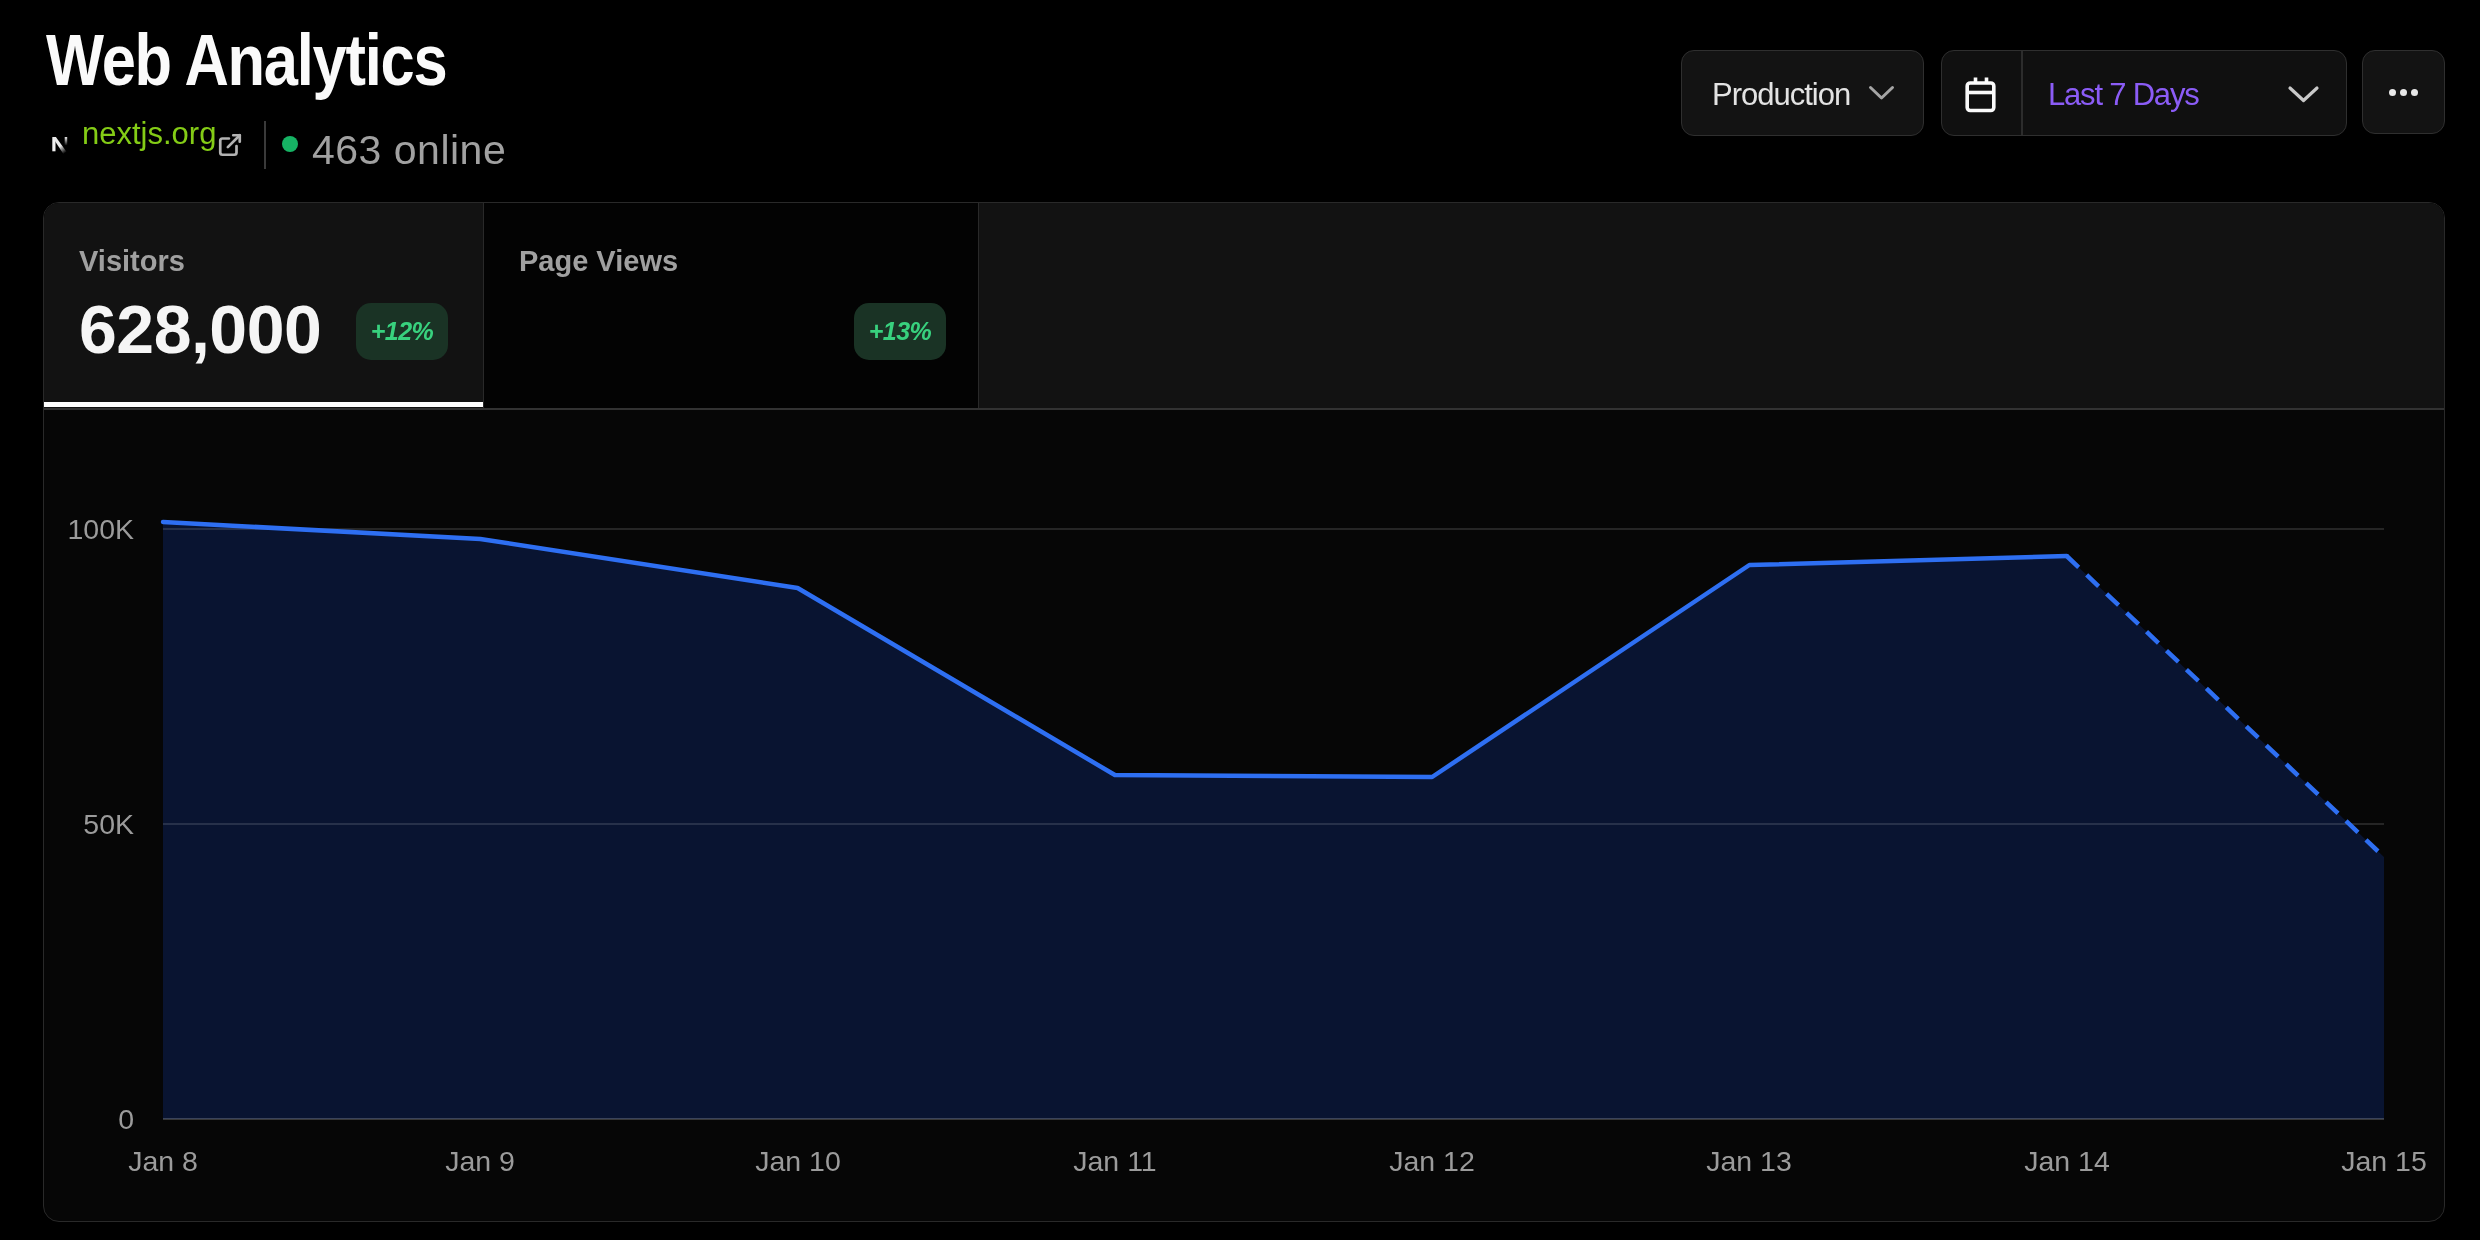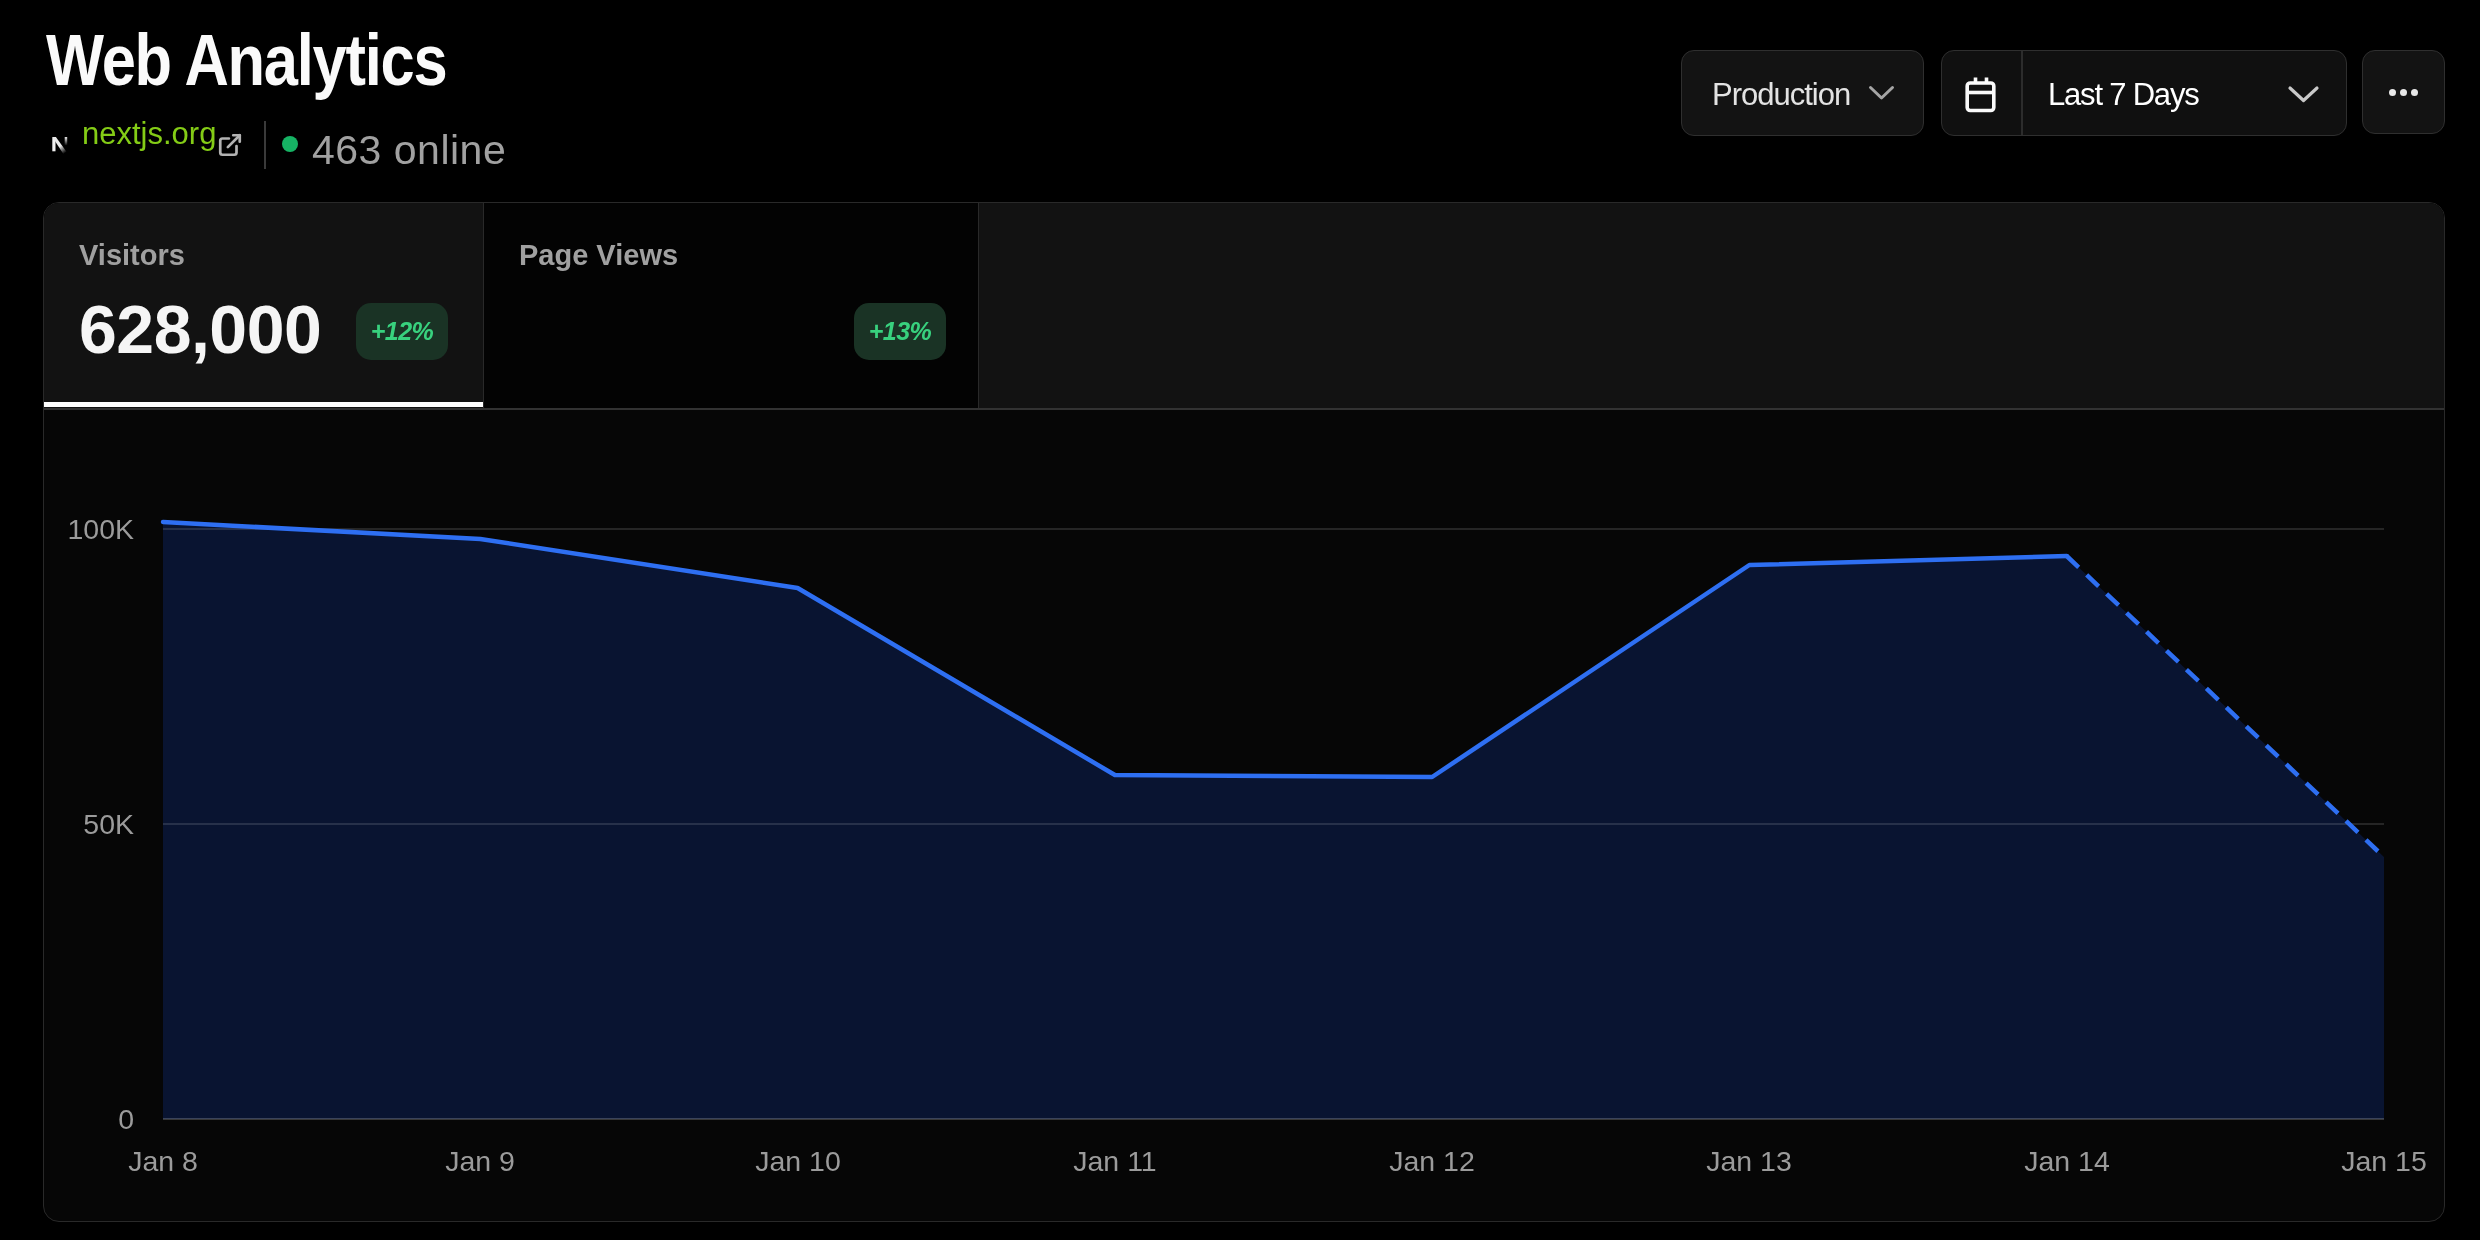--- a/index.html
+++ b/index.html
@@ -9,32 +9,32 @@
 .title { left:46px; top:23px; font-size:73px; font-weight:700; color:#fafafa; letter-spacing:-1.5px; transform:scaleX(0.842); transform-origin:0 0; }
 .domain { left:82px; top:118px; font-size:31px; color:#84cc16; }
 .vdiv { left:264px; top:121px; width:2px; height:48px; background:#3a3a3a; }
 .dot { left:282px; top:136px; width:16px; height:16px; border-radius:50%; background:#16b364; }
 .online { left:312px; top:130px; font-size:41px; color:#a1a1a1; letter-spacing:0.5px; }
 .btn { position:absolute; background:#131313; border:1.5px solid #2f2f2f; border-radius:13px; }
 .btn1 { left:1681px; top:50px; width:243px; height:86px;text-align:right; }
 .btn1 span { position:absolute; left:30px; top:28px; font-size:31px; color:#e3e3e3; line-height:1; letter-spacing:-1px; }
 .btn2 { left:1941px; top:50px; width:406px; height:86px; background:#101010; }
 .btn2 .sep { position:absolute; left:79px; top:0; bottom:0; width:1.5px; background:#2c2c2c; }
-.btn2 span { position:absolute; left:106px; top:28px; font-size:31px; color:#ffffff; line-height:1; letter-spacing:-1.2px; }
+.btn2 span { position:absolute; left:106px; top:28px; font-size:31px; color:#8b5cf6; line-height:1; letter-spacing:-1.2px; }
 .btn3 { left:2362px; top:50px; width:83px; height:84px; display:flex; align-items:center; justify-content:center; gap:4px; }
 .btn3 i { width:7px; height:7px; border-radius:50%; background:#e8e8e8; }
 .card { left:43px; top:202px; width:2402px; height:1020px; border:1.5px solid #292929; border-radius:16px; overflow:hidden; background:#060606; }
 .tabs { height:207px; display:flex; border-bottom:2px solid #323232; background:#030303; }
 .tab { position:relative; height:100%; border-right:1.5px solid #292929; }
 .t1 { width:440px; background:#121212; }
 .t2 { width:495px; }
 .t3 { width:439px; }
 .trest { flex:1; background:#121212; border-right:none; }
 .t1::after { content:""; position:absolute; left:0; right:0; bottom:1.5px; height:4.5px; background:#fff; }
-.lab { position:absolute; left:35px; top:38px; font-size:29px; font-weight:700; color:#a0a0a0; line-height:1; letter-spacing:0; }
+.lab { position:absolute; left:35px; top:44px; font-size:29px; font-weight:700; color:#a0a0a0; line-height:1; letter-spacing:0; }
 .num { position:absolute; left:35px; top:92px; font-size:68px; font-weight:700; color:#d4d4d4; line-height:1; letter-spacing:-0.5px; }
 .t1 .num { color:#f5f5f5; }
 .badge { position:absolute; top:100px; width:92px; height:57px; border-radius:15px; font-size:25px; font-weight:700; display:flex; align-items:center; justify-content:center; letter-spacing:-0.5px;font-style:italic; }
 .bgreen { background:#1a3325; color:#38d17e; }
 .bred { background:#3a1413; color:#fc4438; }
 svg.chart { position:absolute; left:0; top:0; }
 .title,.domain,.online,.lab,.num,.badge { opacity:0.999; }
 .btn span, svg.chart text { filter:blur(0px); }
 </style>
 </head>

